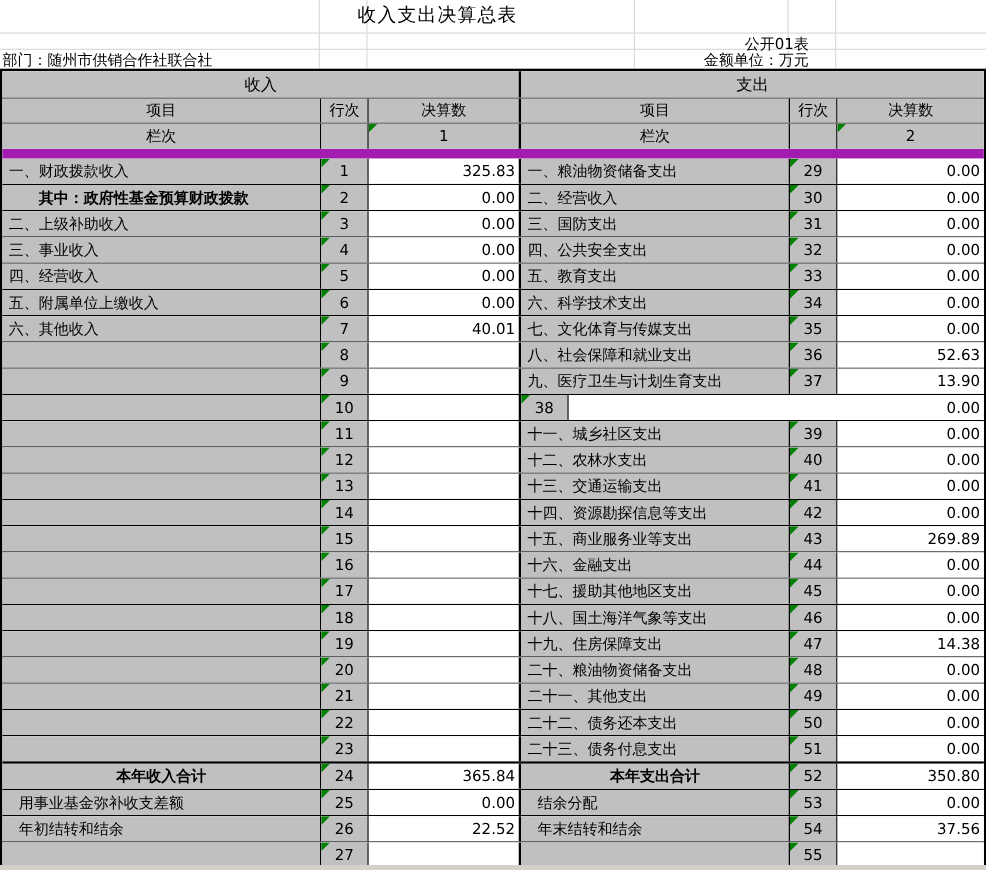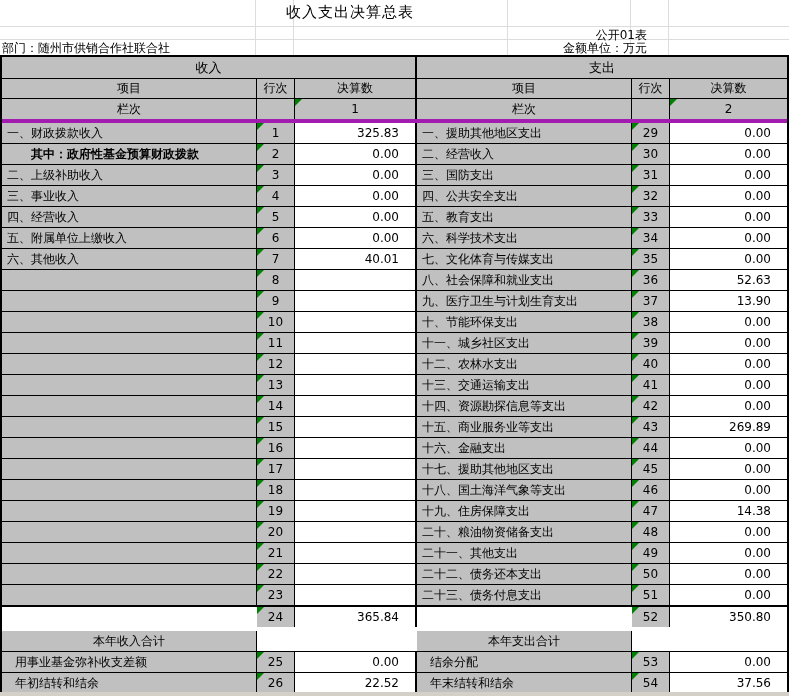--- a/index.html
+++ b/index.html
@@ -30,29 +30,29 @@
     position:relative;box-sizing:border-box;border-right:1px solid #000;
     display:flex;align-items:center;height:20px;overflow:hidden;white-space:nowrap;
   }
   .gray{background:#c0c0c0;}
   .c1{width:255px;}
   .c2{width:38px;justify-content:center;}
   .c3{width:122px;border-right-width:2px;}
   .c4{width:215px;}
   .c5{width:38px;justify-content:center;}
   .c6{flex:1;border-right:none;}
-  .val{background:#fff;justify-content:flex-end;padding-right:16px;}
+  .val{background:#fff;justify-content:flex-end;padding-right:3px;}
   .item{justify-content:flex-start;padding-left:5px;}
   .deep{padding-left:29px;font-weight:bold;}
   .sub{padding-left:13px;}
-  .total{justify-content:center;padding-left:0;font-weight:normal;margin-top:24px;}
+  .total{justify-content:center;padding-left:0;font-weight:bold;}
   .center{justify-content:center;}
   .grouphead .cell{height:21px;font-size:13px;}
   .colhead .cell{height:19px;}
-  .lanci{border-bottom:4px solid #a21caf;}
+  .lanci{border-bottom:8px solid #a21caf;}
   .gw1{width:415px;border-right-width:2px;}
   .gw2{flex:1;border-right:none;}
   .tri{
     position:absolute;top:0;left:0;width:0;height:0;
     border-top:7px solid #008000;border-right:7px solid transparent;
   }
   
   .note{position:absolute;top:679px;left:2px;width:785px;font-size:12px;}
   .strip{position:absolute;bottom:0;left:0;width:789px;height:4px;background:#d4d0c8;}
 </style>
@@ -103,21 +103,21 @@
       <div class="cell gray center c6">
         <span class="tri"></span>
         <span>2</span>
       </div>
     </div>
     
     <div id="grid-rows" style="display:contents"><div class="trow">
           <div class="cell gray item c1">一、财政拨款收入</div>
           <div class="cell gray c2"><span class="tri"></span>1</div>
           <div class="cell val c3">325.83</div>
-          <div class="cell gray item c4">一、援助其他地区支出</div>
+          <div class="cell gray item c4">一、粮油物资储备支出</div>
           <div class="cell gray c5"><span class="tri"></span>29</div>
           <div class="cell val c6">0.00</div>
         </div><div class="trow">
           <div class="cell gray item c1 deep">其中：政府性基金预算财政拨款</div>
           <div class="cell gray c2"><span class="tri"></span>2</div>
           <div class="cell val c3">0.00</div>
           <div class="cell gray item c4">二、经营收入</div>
           <div class="cell gray c5"><span class="tri"></span>30</div>
           <div class="cell val c6">0.00</div>
         </div><div class="trow">
@@ -166,21 +166,20 @@
           <div class="cell gray item c1"></div>
           <div class="cell gray c2"><span class="tri"></span>9</div>
           <div class="cell val c3"></div>
           <div class="cell gray item c4">九、医疗卫生与计划生育支出</div>
           <div class="cell gray c5"><span class="tri"></span>37</div>
           <div class="cell val c6">13.90</div>
         </div><div class="trow">
           <div class="cell gray item c1"></div>
           <div class="cell gray c2"><span class="tri"></span>10</div>
           <div class="cell val c3"></div>
-          <div class="cell gray item c4">十、节能环保支出</div>
           <div class="cell gray c5"><span class="tri"></span>38</div>
           <div class="cell val c6">0.00</div>
         </div><div class="trow">
           <div class="cell gray item c1"></div>
           <div class="cell gray c2"><span class="tri"></span>11</div>
           <div class="cell val c3"></div>
           <div class="cell gray item c4">十一、城乡社区支出</div>
           <div class="cell gray c5"><span class="tri"></span>39</div>
           <div class="cell val c6">0.00</div>
         </div><div class="trow">

